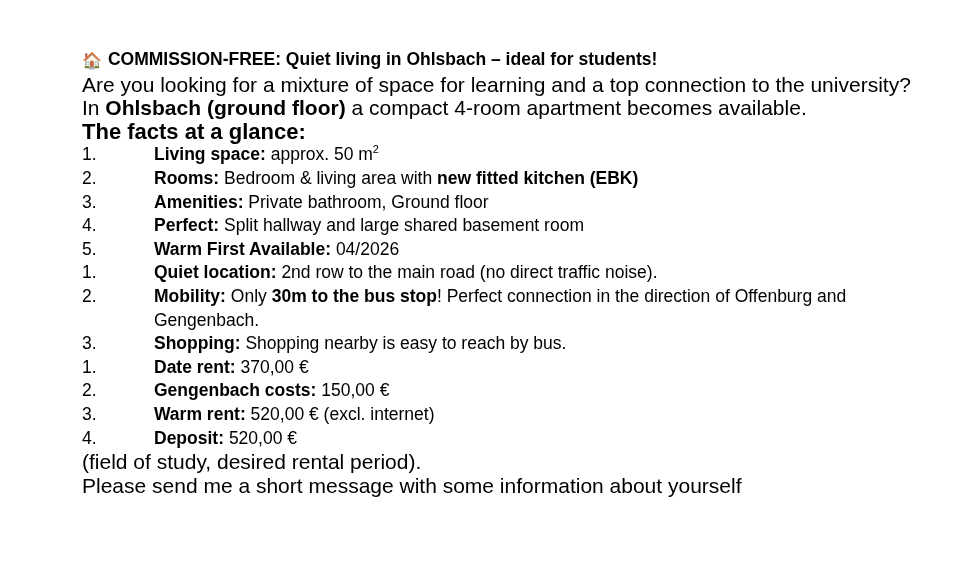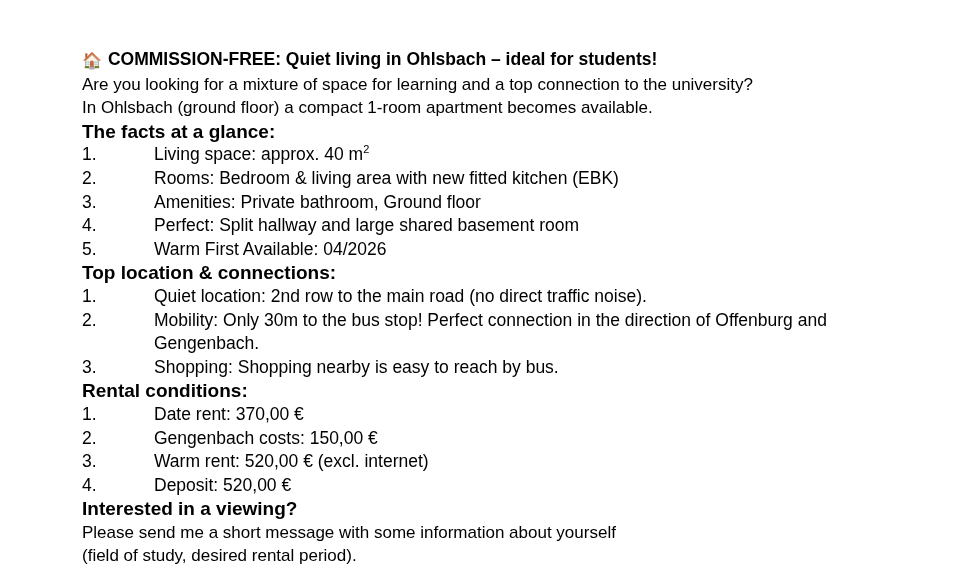--- a/index.html
+++ b/index.html
@@ -15,25 +15,25 @@
     overflow: hidden;
   }
   .page {
     position: relative;
     width: 960px;
     height: 582px;
     box-sizing: border-box;
     padding: 48px 60px 0 82px;
   }
   .line {
-    font-size: 17px;
+    font-size: 21px;
     line-height: 23.6px;
     white-space: nowrap;
   }
-  .b { font-weight: normal; }
+  .b { font-weight: bold; }
   .headline {
     font-weight: bold;
     font-size: 17.5px;
     line-height: 23.6px;
   }
   .house-icon {
     font-size: 16px;
     margin-right: 6px;
     vertical-align: -1px;
   }
@@ -49,46 +49,46 @@
   .num-body {
     flex: 1 1 auto;
   }
   sup {
     font-size: 11px;
     vertical-align: super;
     line-height: 0;
   }
   .sect {
     font-weight: bold;
-    font-size: 19px;
+    font-size: 22px;
     line-height: 23.6px;
   }
 </style>
 </head>
 <body>
 
 <div class="page">
 
   <div class="headline">
     <span class="house-icon">🏠</span><span>COMMISSION-FREE: Quiet living in Ohlsbach – ideal for students!</span>
   </div>
 
   <div class="line">
     <span>Are you looking for a mixture of space for learning and a top connection to the university?</span>
   </div>
 
   <div class="line">
-    <span>In </span><span class="b">Ohlsbach (ground floor)</span><span> a compact 1-room apartment becomes available.</span>
+    <span>In </span><span class="b">Ohlsbach (ground floor)</span><span> a compact 4-room apartment becomes available.</span>
   </div>
 
   <div class="sect">The facts at a glance:</div>
 
   <div class="num-item">
     <span class="num">1.</span>
-    <span class="num-body"><span class="b">Living space:</span> <span>approx. 40 m</span><sup>2</sup></span>
+    <span class="num-body"><span class="b">Living space:</span> <span>approx. 50 m</span><sup>2</sup></span>
   </div>
 
   <div class="num-item">
     <span class="num">2.</span>
     <span class="num-body"><span class="b">Rooms:</span> <span>Bedroom &amp; living area with </span><span class="b">new fitted kitchen (EBK)</span></span>
   </div>
 
   <div class="num-item">
     <span class="num">3.</span>
     <span class="num-body"><span class="b">Amenities:</span> <span>Private bathroom, Ground floor</span></span>
@@ -97,38 +97,36 @@
   <div class="num-item">
     <span class="num">4.</span>
     <span class="num-body"><span class="b">Perfect:</span> <span>Split hallway and large shared basement room</span></span>
   </div>
 
   <div class="num-item">
     <span class="num">5.</span>
     <span class="num-body"><span class="b">Warm First Available:</span> <span>04/2026</span></span>
   </div>
 
-  <div class="sect">Top location &amp; connections:</div>
 
   <div class="num-item">
     <span class="num">1.</span>
     <span class="num-body"><span class="b">Quiet location:</span> <span>2nd row to the main road (no direct traffic noise).</span></span>
   </div>
 
   <div class="num-item">
     <span class="num">2.</span>
     <span class="num-body"><span class="b">Mobility:</span> <span>Only </span><span class="b">30m to the bus stop</span><span>! Perfect connection in the direction of Offenburg and Gengenbach.</span></span>
   </div>
 
   <div class="num-item">
     <span class="num">3.</span>
     <span class="num-body"><span class="b">Shopping:</span> <span>Shopping nearby is easy to reach by bus.</span></span>
   </div>
 
-  <div class="sect">Rental conditions:</div>
 
   <div class="num-item">
     <span class="num">1.</span>
     <span class="num-body"><span class="b">Date rent:</span> <span>370,00 €</span></span>
   </div>
 
   <div class="num-item">
     <span class="num">2.</span>
     <span class="num-body"><span class="b">Gengenbach costs:</span> <span>150,00 €</span></span>
   </div>
@@ -136,17 +134,16 @@
   <div class="num-item">
     <span class="num">3.</span>
     <span class="num-body"><span class="b">Warm rent:</span> <span>520,00 € (excl. internet)</span></span>
   </div>
 
   <div class="num-item">
     <span class="num">4.</span>
     <span class="num-body"><span class="b">Deposit:</span> <span>520,00 €</span></span>
   </div>
 
-  <div class="sect">Interested in a viewing?</div>
+  <div class="line">(field of study, desired rental period).</div>
   <div class="line">Please send me a short message with some information about yourself</div>
-  <div class="line">(field of study, desired rental period).</div>
 
 </div>
 
 </body></html>

